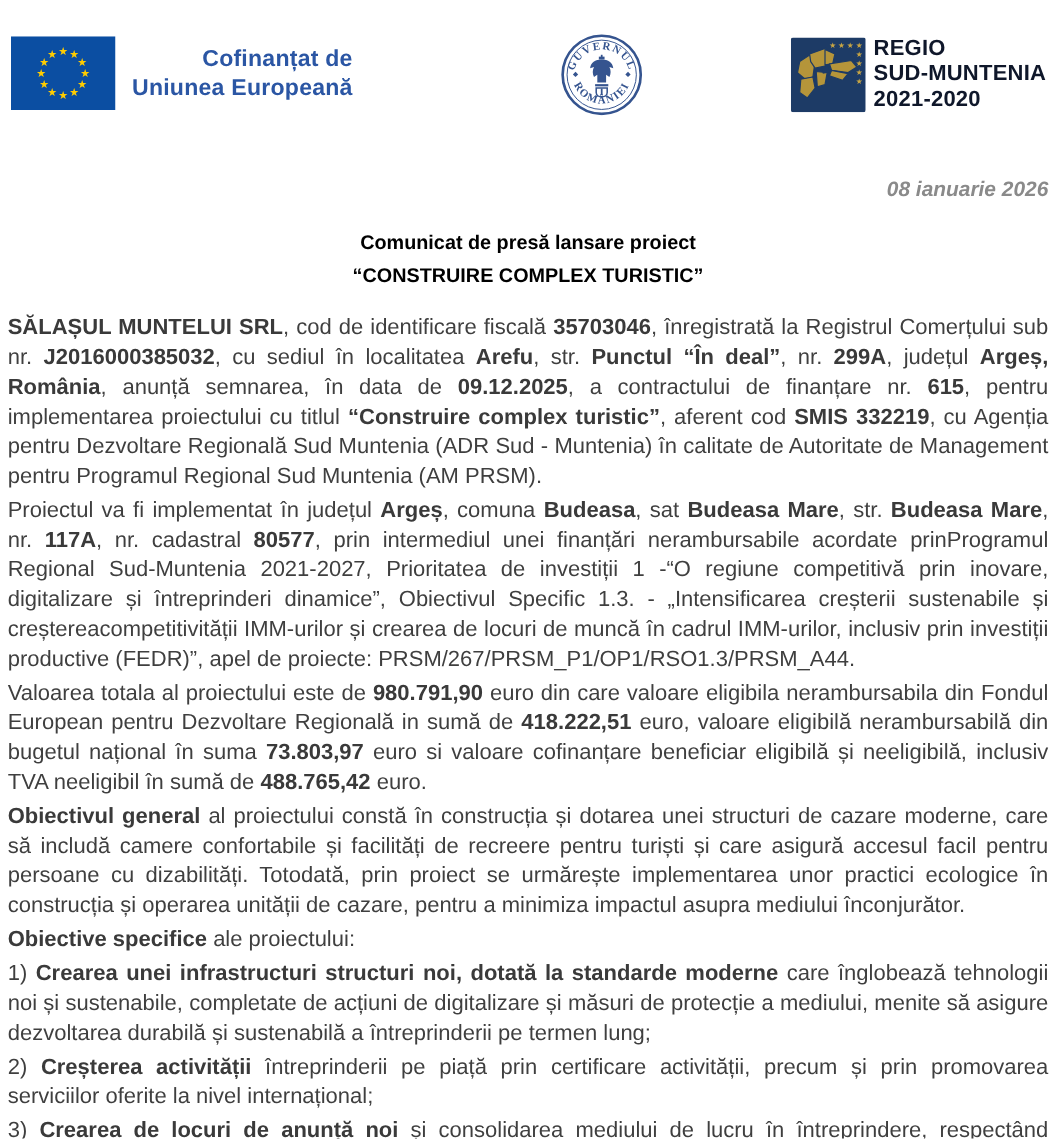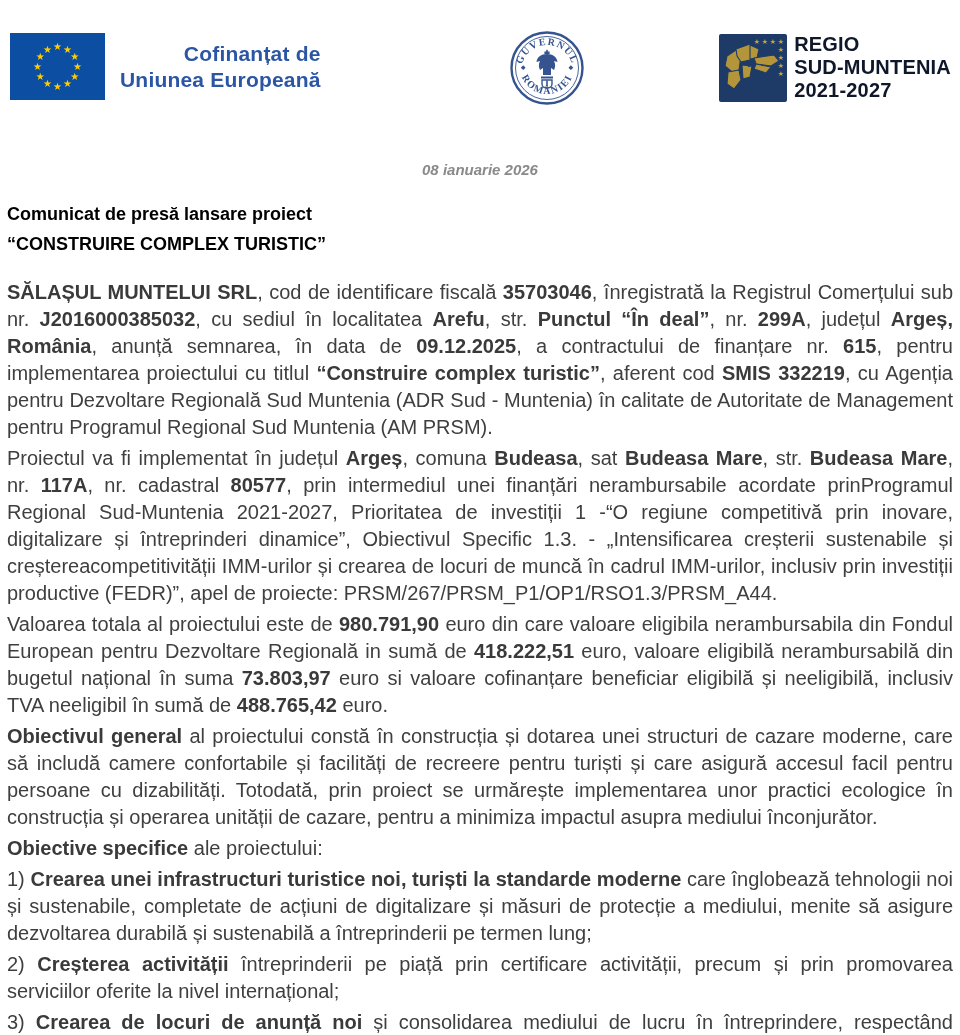--- a/index.html
+++ b/index.html
@@ -48,28 +48,29 @@
     color: #0f172a;
     font-weight: bold;
     font-size: 20px;
     line-height: 23px;
     letter-spacing: 0.2px;
     white-space: nowrap;
   }
   
   .date {
     margin-top: 52px;
-    text-align: center;
+    text-align: right;
     color: #8a8a8a;
     font-weight: bold;
     font-style: italic;
-    font-size: 15px;
+    font-size: 19px;
   }
   .title {
     margin-top: 21px;
+    text-align: center;
     color: #000000;
     font-weight: bold;
     font-size: 18px;
     line-height: 30px;
   }
   
   .body {
     margin-top: 20px;
     color: #3f3f3f;
     font-size: 20px;
@@ -163,36 +164,36 @@
           <text x="62" y="10">★</text>
           <text x="62" y="18">★</text>
           <text x="62" y="26">★</text>
           <text x="62" y="34">★</text>
           <text x="62" y="42">★</text>
         </g>
       </svg>
       <div class="regio-text">
         <div>REGIO</div>
         <div>SUD-MUNTENIA</div>
-        <div>2021-2027</div>
+        <div>2021-2020</div>
       </div>
     </div>
   </div>
 
   <div class="date">08 ianuarie 2026</div>
 
   <div class="title">
     <div>Comunicat de presă lansare proiect</div>
     <div>“CONSTRUIRE COMPLEX TURISTIC”</div>
   </div>
 
   <div class="body">
     <p><b>SĂLAȘUL MUNTELUI SRL</b><span>, cod de identificare fiscală </span><b>35703046</b><span>, înregistrată la Registrul Comerțului sub nr. </span><b>J2016000385032</b><span>, cu sediul în localitatea </span><b>Arefu</b><span>, str. </span><b>Punctul “În deal”</b><span>, nr. </span><b>299A</b><span>, județul </span><b>Argeș, România</b><span>, anunță semnarea, în data de </span><b>09.12.2025</b><span>, a contractului de finanțare nr. </span><b>615</b><span>, pentru implementarea proiectului cu titlul </span><b>“Construire complex turistic”</b><span>, aferent cod </span><b>SMIS 332219</b><span>, cu Agenția pentru Dezvoltare Regională Sud Muntenia (ADR Sud - Muntenia) în calitate de Autoritate de Management pentru Programul Regional Sud Muntenia (AM PRSM).</span></p>
     <p><span>Proiectul va fi implementat în județul </span><b>Argeș</b><span>, comuna </span><b>Budeasa</b><span>, sat </span><b>Budeasa Mare</b><span>, str. </span><b>Budeasa Mare</b><span>, nr. </span><b>117A</b><span>, nr. cadastral </span><b>80577</b><span>, prin intermediul unei finanțări nerambursabile acordate prinProgramul Regional Sud-Muntenia 2021-2027, Prioritatea de investiții 1 -“O regiune competitivă prin inovare, digitalizare și întreprinderi dinamice”, Obiectivul Specific 1.3. - „Intensificarea creșterii sustenabile și creștereacompetitivității IMM-urilor și crearea de locuri de muncă în cadrul IMM-urilor, inclusiv prin investiții productive (FEDR)”, apel de proiecte: PRSM/267/PRSM_P1/OP1/RSO1.3/PRSM_A44.</span></p>
     <p><span>Valoarea totala al proiectului este de </span><b>980.791,90</b><span> euro din care valoare eligibila nerambursabila din Fondul European pentru Dezvoltare Regională in sumă de </span><b>418.222,51</b><span> euro, valoare eligibilă nerambursabilă din bugetul național în suma </span><b>73.803,97</b><span> euro si valoare cofinanțare beneficiar eligibilă și neeligibilă, inclusiv TVA neeligibil în sumă de </span><b>488.765,42</b><span> euro.</span></p>
     <p><b>Obiectivul general</b><span> al proiectului constă în construcția și dotarea unei structuri de cazare moderne, care să includă camere confortabile și facilități de recreere pentru turiști și care asigură accesul facil pentru persoane cu dizabilități. Totodată, prin proiect se urmărește implementarea unor practici ecologice în construcția și operarea unității de cazare, pentru a minimiza impactul asupra mediului înconjurător.</span></p>
     <p><b>Obiective specifice</b><span> ale proiectului:</span></p>
-    <p><span>1) </span><b>Crearea unei infrastructuri turistice noi, turiști la standarde moderne</b><span> care înglobează tehnologii noi și sustenabile, completate de acțiuni de digitalizare și măsuri de protecție a mediului, menite să asigure dezvoltarea durabilă și sustenabilă a întreprinderii pe termen lung;</span></p>
+    <p><span>1) </span><b>Crearea unei infrastructuri structuri noi, dotată la standarde moderne</b><span> care înglobează tehnologii noi și sustenabile, completate de acțiuni de digitalizare și măsuri de protecție a mediului, menite să asigure dezvoltarea durabilă și sustenabilă a întreprinderii pe termen lung;</span></p>
     <p><span>2) </span><b>Creșterea activității</b><span> întreprinderii pe piață prin certificare activității, precum și prin promovarea serviciilor oferite la nivel internațional;</span></p>
     <p><span>3) </span><b>Crearea de locuri de anunță noi</b><span> și consolidarea mediului de lucru în întreprindere, respectând principiile egalității de șanse, nediscriminării și incluziunii, precum și adaptarea pentru persoanele cu dizabilități.</span></p>
   </div>
 
 </div>
 
 </body></html>

